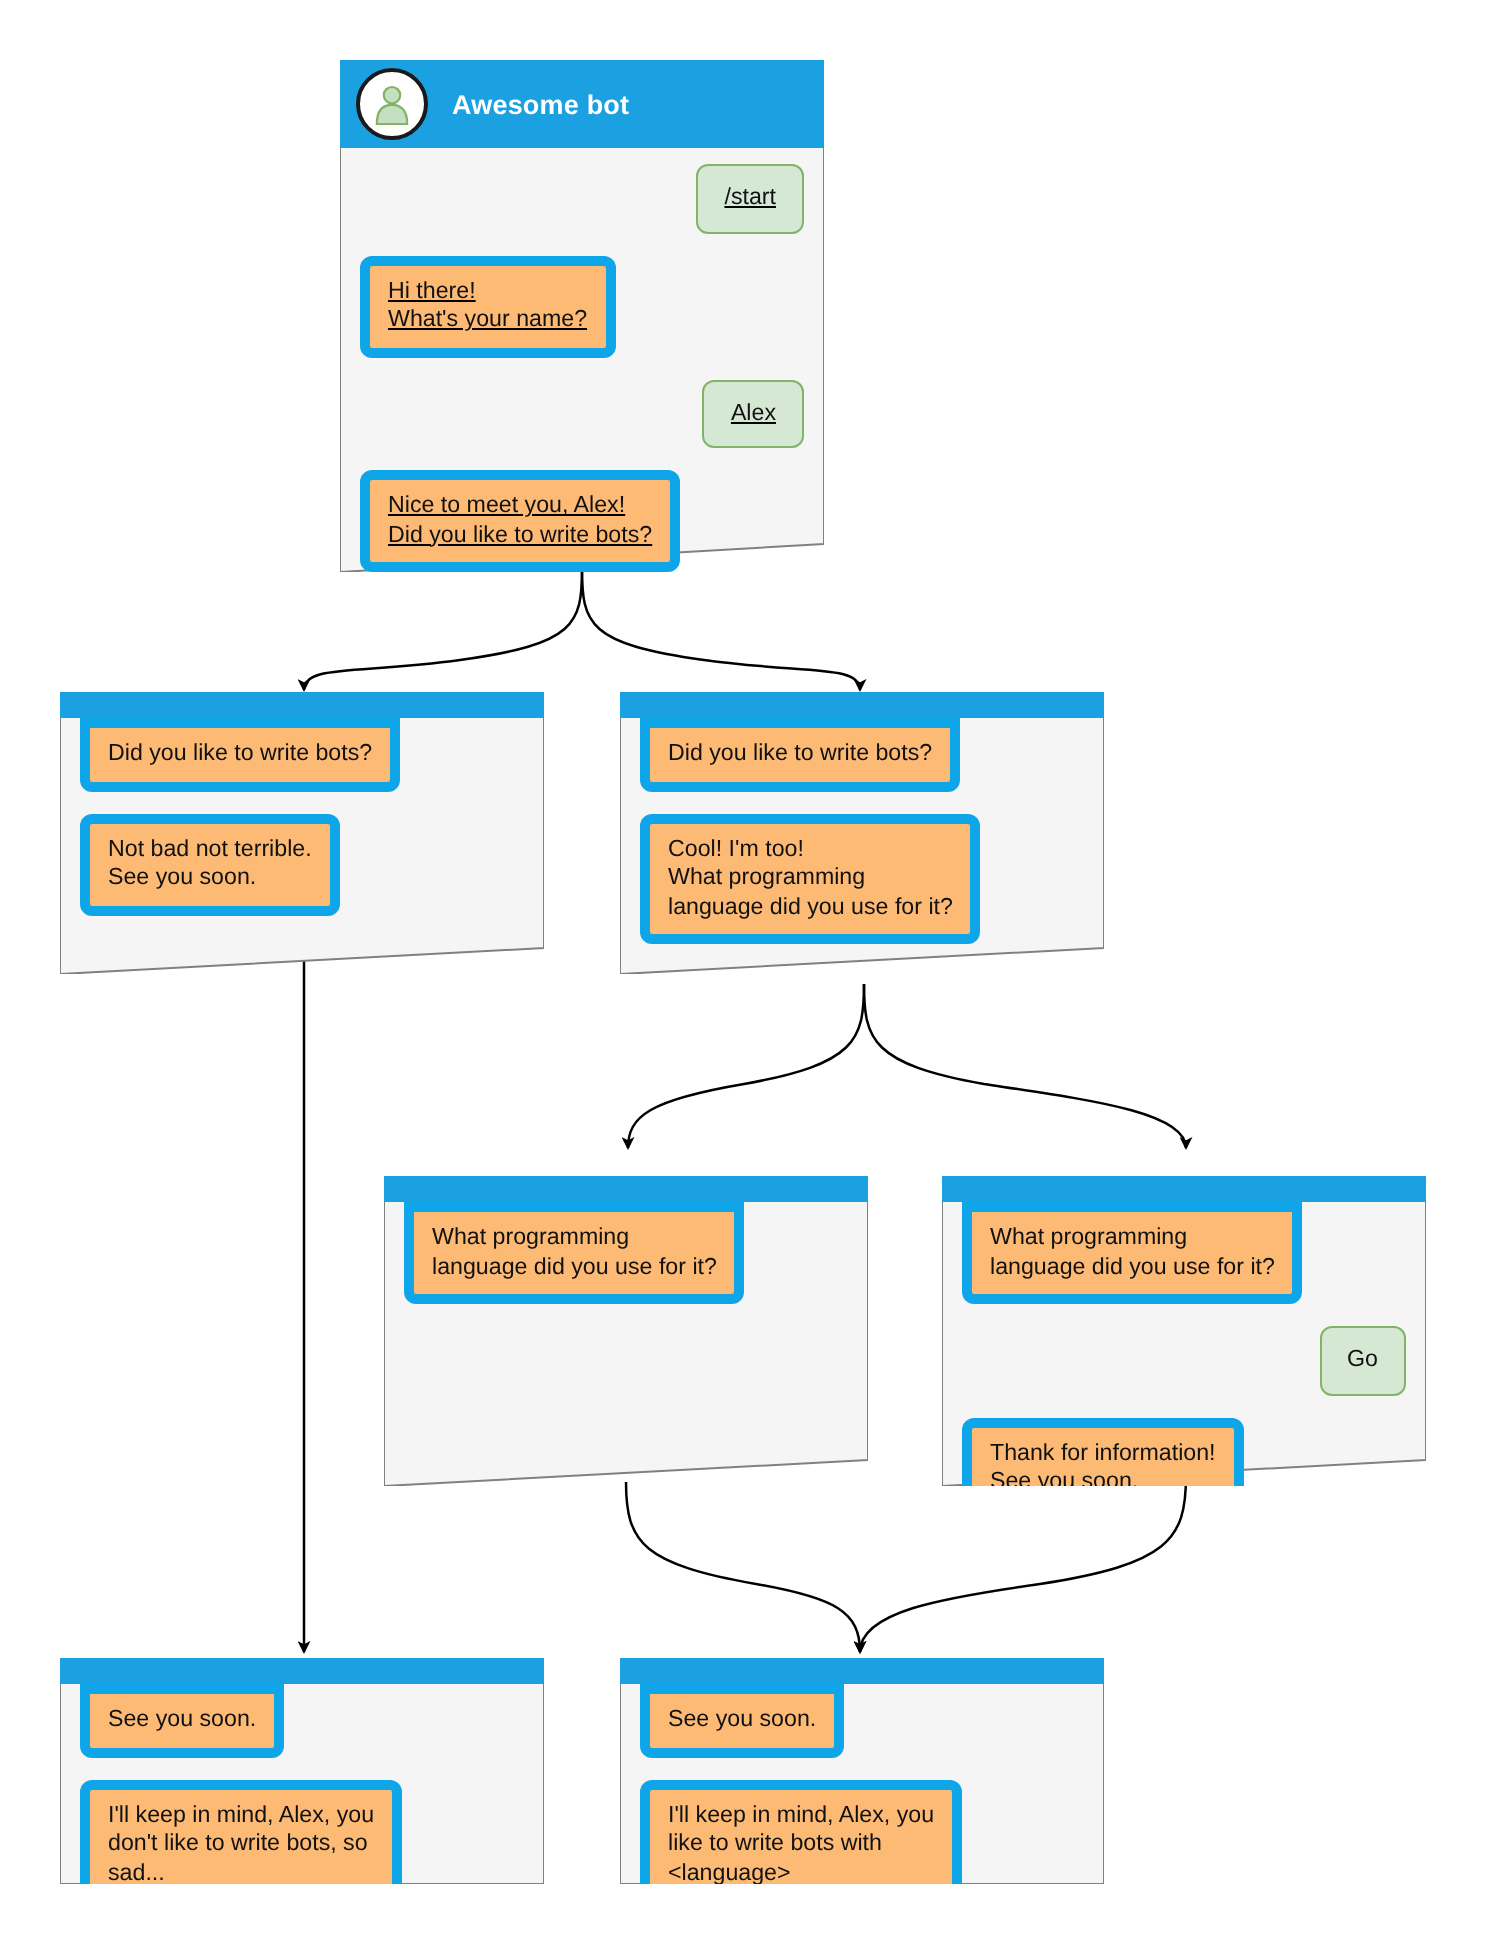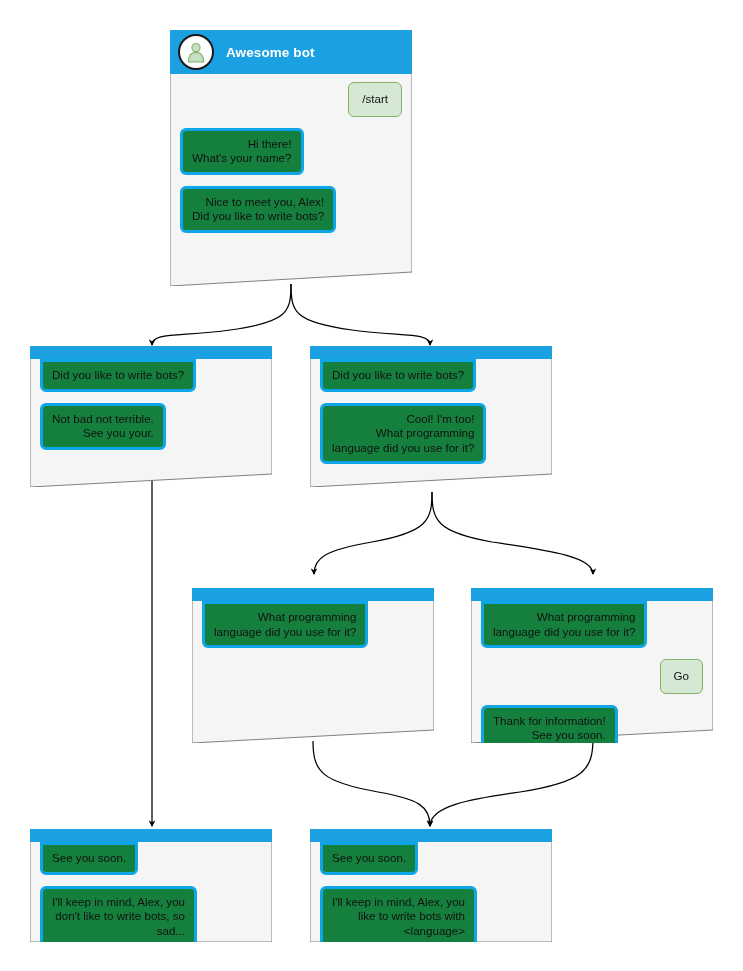--- a/index.html
+++ b/index.html
@@ -15,21 +15,20 @@
     font-family: "Liberation Sans", sans-serif;
     -webkit-font-smoothing: antialiased;
   }
 
   
   #canvas {
     position: absolute;
     left: 0; top: 0;
     width: 743px;
     height: 971px;
-    text-align: right;
   }
 
   
   #edges {
     position: absolute;
     left: 0; top: 0;
     width: 743px;
     height: 971px;
     pointer-events: none;
   }
@@ -110,22 +109,22 @@
     font-size: 11.6px;
     line-height: 14.5px;
     color: #111111;
     border-radius: 6px;
     box-sizing: border-box;
     padding: 6px 9px;
     white-space: pre-line;
     max-width: 88%;
   }
   .bubble.bot {
-    background: #15803d;
-    border: 3px solid #0ea5e9;
+    background: #fdba74;
+    border: 5px solid #0ea5e9;
   }
   .bubble.user {
     background: #d5e8d4;
     border: 1px solid #82b366;
     padding: 9px 13px;
   }
   
   .bubble.clipped-top {
     border-top-left-radius: 0;
     border-top-right-radius: 0;
@@ -165,27 +164,30 @@
     <div class="node-inner">
       <div class="node-header">
         <div class="avatar">
           <svg width="22" height="22" viewBox="0 0 22 22">
             <circle cx="11" cy="6.6" r="4.1" fill="#c5e0c0" stroke="#82b366" stroke-width="1.1"></circle>
             <path d="M 3.4,21 C 3.4,13.6 7,11.4 11,11.4 C 15,11.4 18.6,13.6 18.6,21 Z" fill="#c5e0c0" stroke="#82b366" stroke-width="1.1"></path>
           </svg>
         </div>
         <div class="node-title">Awesome bot</div>
       </div>
-      <div class="messages" style="top:52px;">
+      <div class="messages" style="top:52px;text-decoration:underline;">
         <div class="msg-row user">
           <div class="bubble user">/start</div>
         </div>
         <div class="msg-row bot">
           <div class="bubble bot">Hi there!
 What's your name?</div>
+        </div>
+        <div class="msg-row user">
+          <div class="bubble user">Alex</div>
         </div>
         <div class="msg-row bot">
           <div class="bubble bot">Nice to meet you, Alex!
 Did you like to write bots?</div>
         </div>
       </div>
     </div>
   </div>
 
   <div class="node" style="left:30px; top:346px; width:242px; height:141px;">
@@ -193,21 +195,21 @@
       <path d="M 0,0 L 242,0 L 242,128 L 0,141 Z" fill="#f5f5f5" stroke="#808080" stroke-width="1"></path>
     </svg>
     <div class="node-inner">
       <div class="node-header thin"></div>
       <div class="messages" style="top:13px;">
         <div class="msg-row bot">
           <div class="bubble bot clipped-top">Did you like to write bots?</div>
         </div>
         <div class="msg-row bot">
           <div class="bubble bot">Not bad not terrible.
-See you your.</div>
+See you soon.</div>
         </div>
       </div>
     </div>
   </div>
 
   <div class="node" style="left:310px; top:346px; width:242px; height:141px;">
     <svg class="node-shape" viewBox="0 0 242 141" preserveAspectRatio="none">
       <path d="M 0,0 L 242,0 L 242,128 L 0,141 Z" fill="#f5f5f5" stroke="#808080" stroke-width="1"></path>
     </svg>
     <div class="node-inner">

